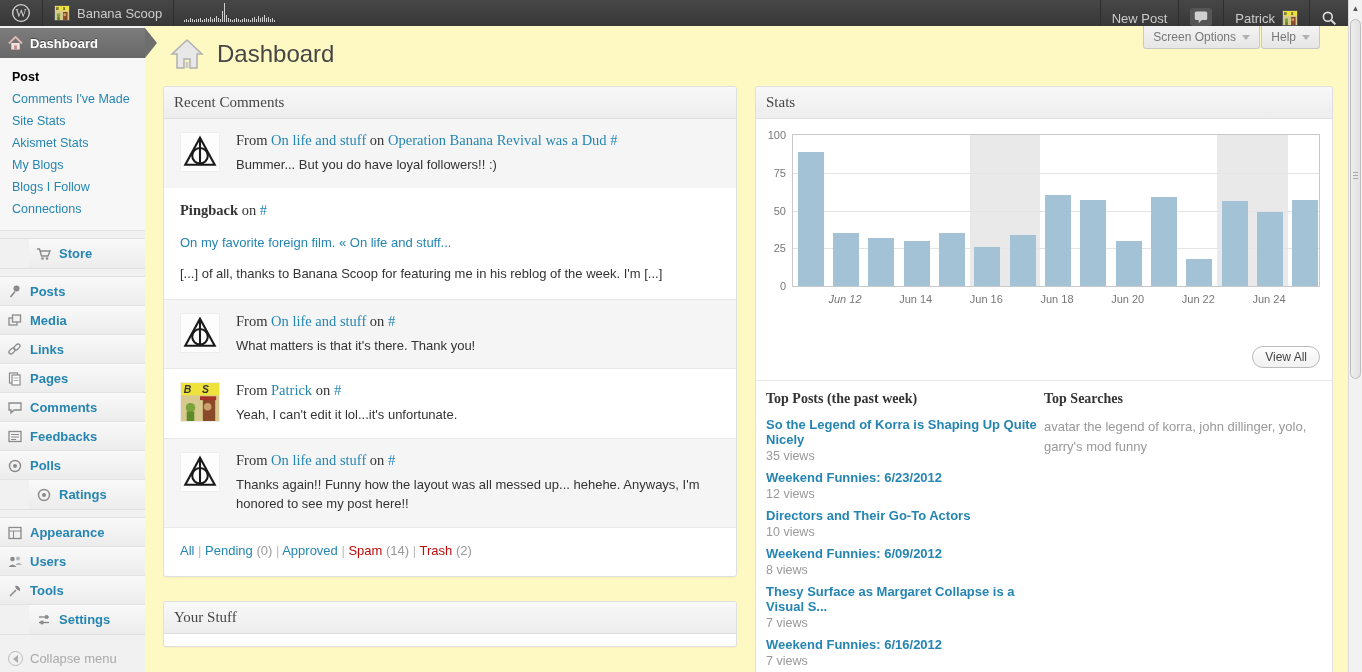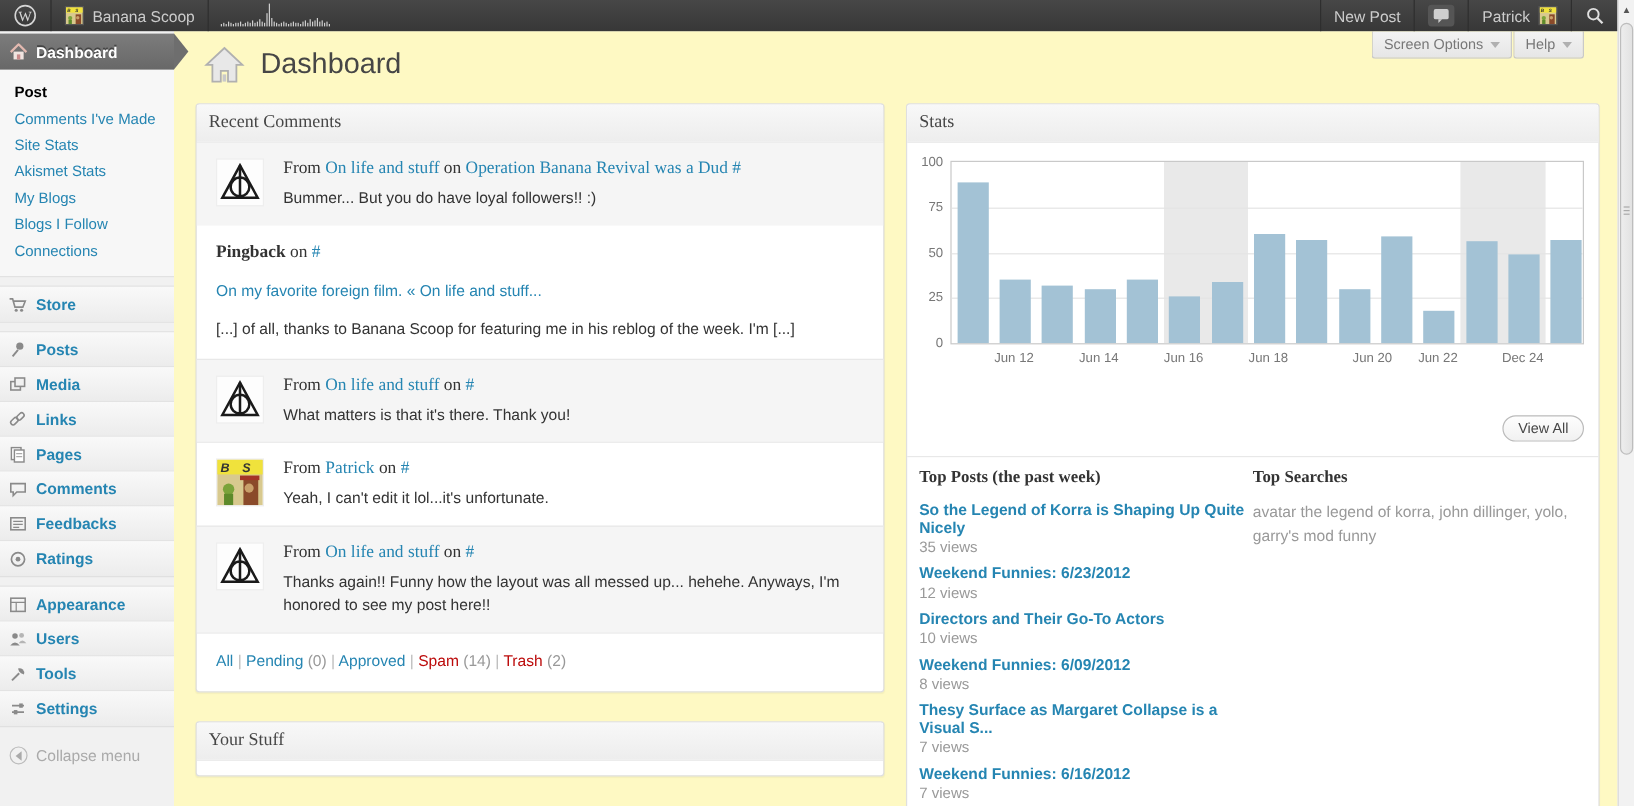--- a/index.html
+++ b/index.html
@@ -5,21 +5,21 @@
   * { margin:0; padding:0; box-sizing:border-box; }
   html,body { width:1362px; height:672px; overflow:hidden; font-family:"Liberation Sans",sans-serif; background:#f9f9f9; }
 
   
   #adminbar { position:absolute; left:0; top:0; right:14px; height:26px;
     background:linear-gradient(#474747,#373737); color:#ccc; display:flex;
     justify-content:space-between; z-index:50; }
   .ab-group { display:flex; height:100%; align-items:stretch; }
   .ab-item { display:flex; align-items:center; padding:0 11px; font-size:13px; color:#ccc;
     border-right:1px solid #2e2e2e; cursor:pointer; }
-  .ab-group.right .ab-item { border-right:none; border-left:1px solid #2e2e2e; }
+  .ab-group.right .ab-item { border-right:none; border-left:1px solid #2e2e2e;align-items:flex-end; }
   .ab-item.no-sep { border:none; }
   .ab-avatar { width:16px; height:16px; margin-right:7px; border:1px solid #555; }
   .ab-avatar svg { display:block; width:100%; height:100%; }
   #sparkline { display:flex; align-items:flex-end; height:100%; padding:0 10px 4px 10px; }
   #sparkline .sbar { width:1px; margin-right:1px; background:#cfcfcf; }
   .bubble-btn { background:#555; border-radius:3px; padding:2px 3px; display:flex; }
 
   
   #scrollbar { position:absolute; right:0; top:0; width:14px; height:672px;
     background:#f2f2f2; border-left:1px solid #d9d9d9; z-index:60; }
@@ -38,21 +38,21 @@
     background:linear-gradient(#7c7c7c,#686868); text-shadow:0 -1px 0 #444; cursor:pointer; }
   #dash-current .arrow-right { position:absolute; right:-12px; top:0; width:0; height:0;
     border-top:15px solid transparent; border-bottom:15px solid transparent; border-left:12px solid #6e6e6e; }
   #dash-submenu { padding:8px 0 10px 12px; background:#f7f7f7; border-bottom:1px solid #e2e2e2; }
   #dash-submenu .sub-item { line-height:22px; font-size:12.5px; color:#2585b2; cursor:pointer; }
   #dash-submenu .sub-item.current { color:#000; font-weight:bold; }
   .menu-group { margin-top:7px; border-top:1px solid #e0e0e0; border-bottom:1px solid #e0e0e0; }
   .menu-item { height:29px; display:flex; align-items:center; gap:7px; padding-left:7px;
     font-weight:600; color:#2585b2; background:linear-gradient(#f9f9f9,#ececec);
     border-bottom:1px solid #e3e3e3; cursor:pointer; }
-  .menu-item:last-child { border-bottom:none; }
+  .menu-item:last-child { border-bottom:none;margin-left:29px; }
   .menu-icon { width:16px; height:16px; display:flex; align-items:center; justify-content:center; }
   #collapse-menu { margin-top:16px; padding-left:8px; display:flex; align-items:center; gap:7px;
     color:#aaa; cursor:pointer; }
   #collapse-circle { width:15px; height:15px; border-radius:50%; border:1px solid #bbb;
     display:flex; align-items:center; justify-content:center; }
   #collapse-circle span { width:0; height:0; border-top:4px solid transparent;
     border-bottom:4px solid transparent; border-right:5px solid #aaa; margin-right:1px; }
 
   
   #content { position:absolute; left:145px; top:26px; right:14px; bottom:0; background:#fef9c3; overflow:hidden; }
@@ -321,20 +321,29 @@
           </span>
           <span>Feedbacks</span>
         </div>
         <div class="menu-item">
           <span class="menu-icon">
             <svg width="16" height="15" viewBox="0 0 16 15">
               <circle cx="8" cy="8" r="5.5" fill="none" stroke="#8a8a8a" stroke-width="1.4"></circle>
               <circle cx="8" cy="8" r="2" fill="#8a8a8a"></circle>
             </svg>
           </span>
+          <span>Polls</span>
+        </div>
+        <div class="menu-item">
+          <span class="menu-icon">
+            <svg width="16" height="15" viewBox="0 0 16 15">
+              <circle cx="8" cy="8" r="5.5" fill="none" stroke="#8a8a8a" stroke-width="1.4"></circle>
+              <circle cx="8" cy="8" r="2" fill="#8a8a8a"></circle>
+            </svg>
+          </span>
           <span>Ratings</span>
         </div>
       </div>
       <div class="menu-group">
         <div class="menu-item">
           <span class="menu-icon">
             <svg width="16" height="15" viewBox="0 0 16 15">
               <rect x="2" y="2.5" width="12" height="11" fill="none" stroke="#8a8a8a" stroke-width="1.3"></rect>
               <line x1="2" y1="6" x2="14" y2="6" stroke="#8a8a8a"></line>
               <line x1="6.5" y1="6" x2="6.5" y2="13.5" stroke="#8a8a8a"></line>
@@ -499,27 +508,27 @@
             <div class="bar" title="Jun 19: 57" style="left: 287.333px; width: 26px; height: 86.07px; background: rgb(163, 194, 213);"></div>
             <div class="bar" title="Jun 20: 30" style="left: 322.667px; width: 26px; height: 45.3px; background: rgb(163, 194, 213);"></div>
             <div class="bar" title="Jun 21: 59" style="left: 358px; width: 26px; height: 89.09px; background: rgb(163, 194, 213);"></div>
             <div class="bar" title="Jun 22: 18" style="left: 393.333px; width: 26px; height: 27.18px; background: rgb(163, 194, 213);"></div>
             <div class="bar" title="Jun 23: 56" style="left: 428.667px; width: 26px; height: 84.56px; background: rgb(163, 194, 213);"></div>
             <div class="bar" title="Jun 24: 49" style="left: 464px; width: 26px; height: 73.99px; background: rgb(163, 194, 213);"></div>
             <div class="bar" title="Jun 25: 57" style="left: 499.333px; width: 26px; height: 86.07px; background: rgb(163, 194, 213);"></div>
           </div>
       </div>
       <div id="xlabels">
-          <div style="left: 53px;">Jun 12</div>
+          <div style="left: 53px; font-style: italic;">Jun 12</div>
           <div style="left: 123.667px;">Jun 14</div>
           <div style="left: 194.333px;">Jun 16</div>
           <div style="left: 265px;">Jun 18</div>
-          <div style="left: 335.667px; margin-left: 16px;">Jun 20</div>
+          <div style="left: 335.667px;">Jun 20</div>
           <div style="left: 406.333px;">Jun 22</div>
-          <div style="left: 477px;">Dec 24</div>
+          <div style="left: 477px;">Jun 24</div>
         </div>
       <div id="view-all-row">
         <span id="view-all-btn">View All</span>
       </div>
       <div id="stats-cols">
         <div class="stats-col">
           <h4>Top Posts (the past week)</h4>
           <div id="top-posts-list">
               <div class="tp-item">
                 <a>So the Legend of Korra is Shaping Up Quite Nicely</a>

